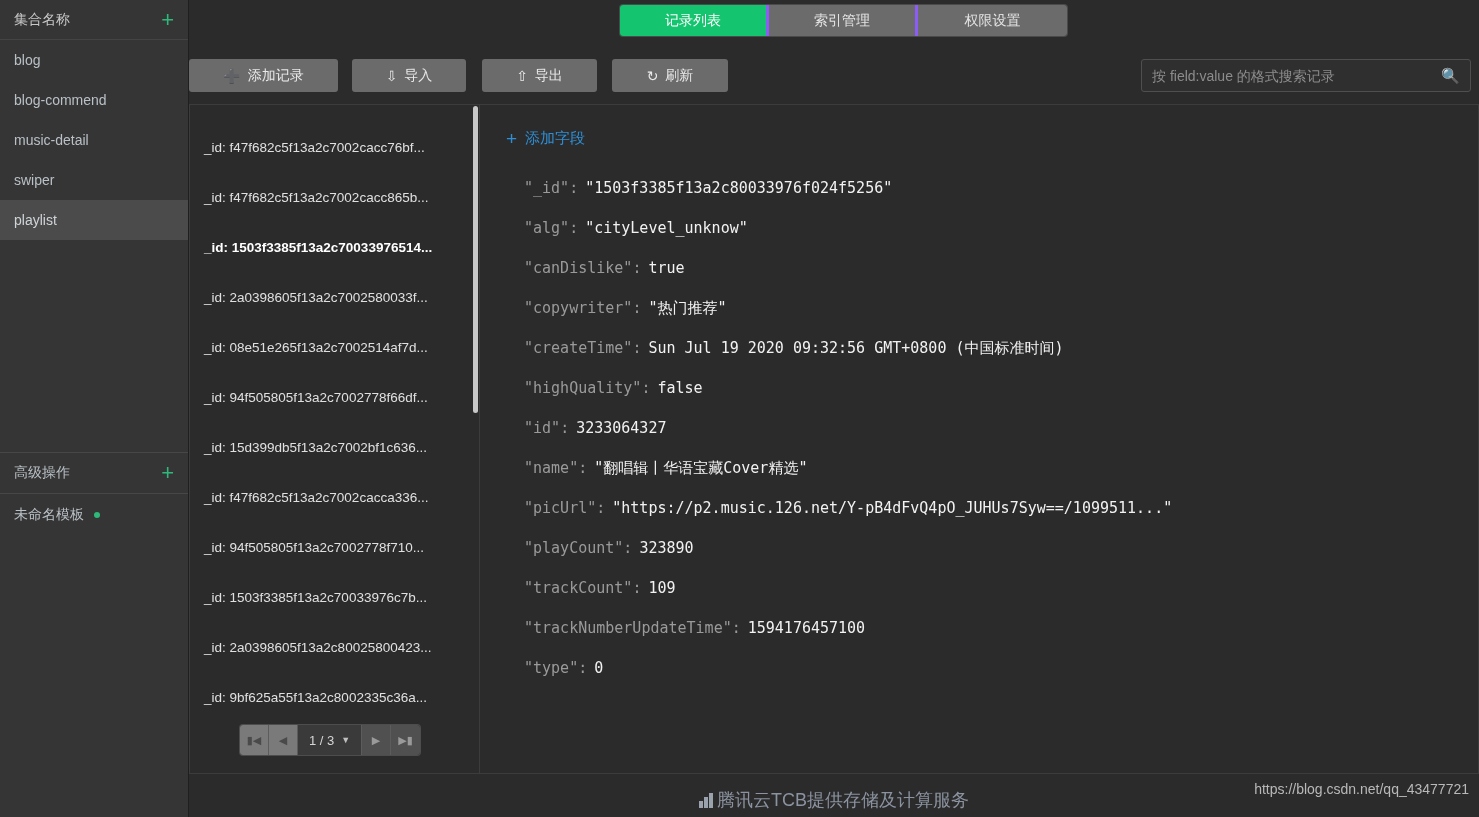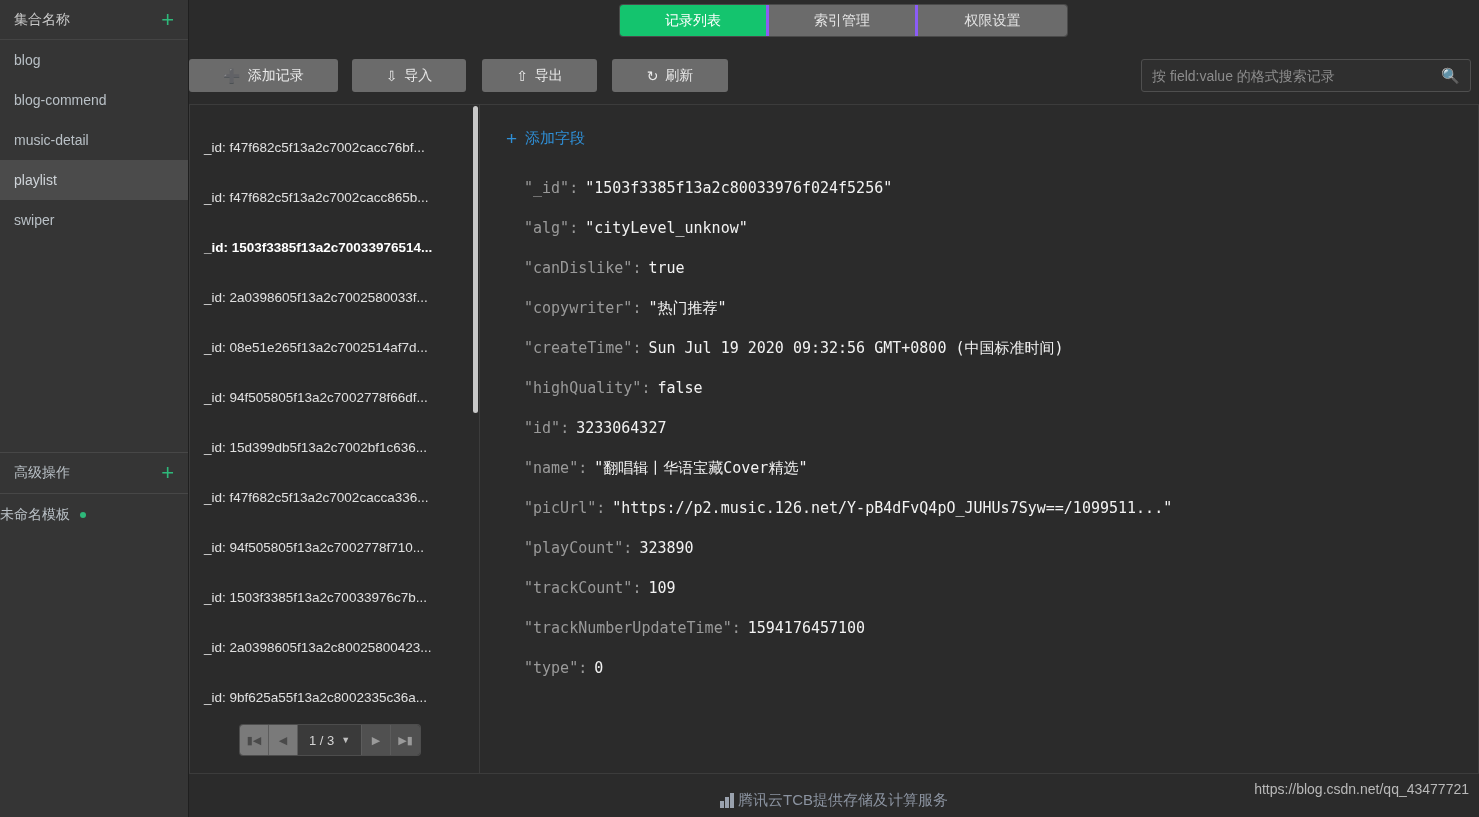--- a/index.html
+++ b/index.html
@@ -40,21 +40,21 @@
   .sb-item.active { background: #4b4b4b; color: #cfd4d9; }
   .sb-adv {
     height: 42px; display: flex; align-items: center; justify-content: space-between;
     padding: 0 14px; color: #b9c0c6; font-size: 14px;
     border-bottom: 1px solid #474747;
     border-top: 1px solid #474747;
   }
   .sb-adv .plus { color: #2eb87a; font-size: 22px; line-height: 1; font-weight: 300; cursor: pointer; }
   .sb-tpl {
     height: 42px; display: flex; align-items: center; gap: 10px;
-    color: #b9c0c6; font-size: 14px; cursor: pointer;
+    padding-left: 14px; color: #b9c0c6; font-size: 14px; cursor: pointer;
   }
   .dot { width: 6px; height: 6px; border-radius: 50%; background: #2eb87a; display: inline-block; }
 
   
   .main {
     flex: 1 1 auto; position: relative; height: 817px;
     background: #2b2b2b;
   }
 
   
@@ -163,21 +163,21 @@
   }
   .jrow { white-space: nowrap; }
   .jkey { color: #9a9a9a; }
   .jcolon { color: #9a9a9a; }
   .jval { color: #f2f2f2; margin-left: 7px; }
 
   
   .footer {
     position: absolute; bottom: 0; left: 0; right: 0; height: 34px;
     display: flex; align-items: center; justify-content: center;
-    gap: 0; color: #8b93a0; font-size: 15px;
+    gap: 0; color: #8b93a0; font-size: 18px;
   }
   .tcb-logo { display: inline-block; width: 18px; height: 15px; position: relative; }
   .tcb-logo i { position: absolute; bottom: 0; width: 4px; background: #9aa2ae; display: block; }
   .tcb-logo i:nth-child(1) { left: 0; height: 7px; }
   .tcb-logo i:nth-child(2) { left: 5px; height: 11px; }
   .tcb-logo i:nth-child(3) { left: 10px; height: 15px; }
 
   .watermark {
     position: absolute; right: 10px; bottom: 20px;
     color: #b9b9b9; font-size: 14px; white-space: nowrap;
@@ -196,25 +196,25 @@
     <div class="sb-list">
       <div class="sb-item">
         <span>blog</span>
       </div>
       <div class="sb-item">
         <span>blog-commend</span>
       </div>
       <div class="sb-item">
         <span>music-detail</span>
       </div>
+      <div class="sb-item">
+        <span>swiper</span>
+      </div>
       <div class="sb-item active">
         <span>playlist</span>
-      </div>
-      <div class="sb-item">
-        <span>swiper</span>
       </div>
     </div>
     <div style="height:212px"></div>
     <div class="sb-adv">
       <span>高级操作</span>
       <span class="plus">+</span>
     </div>
     <div class="sb-tpl">
       <span>未命名模板</span>
       <span class="dot"></span>

